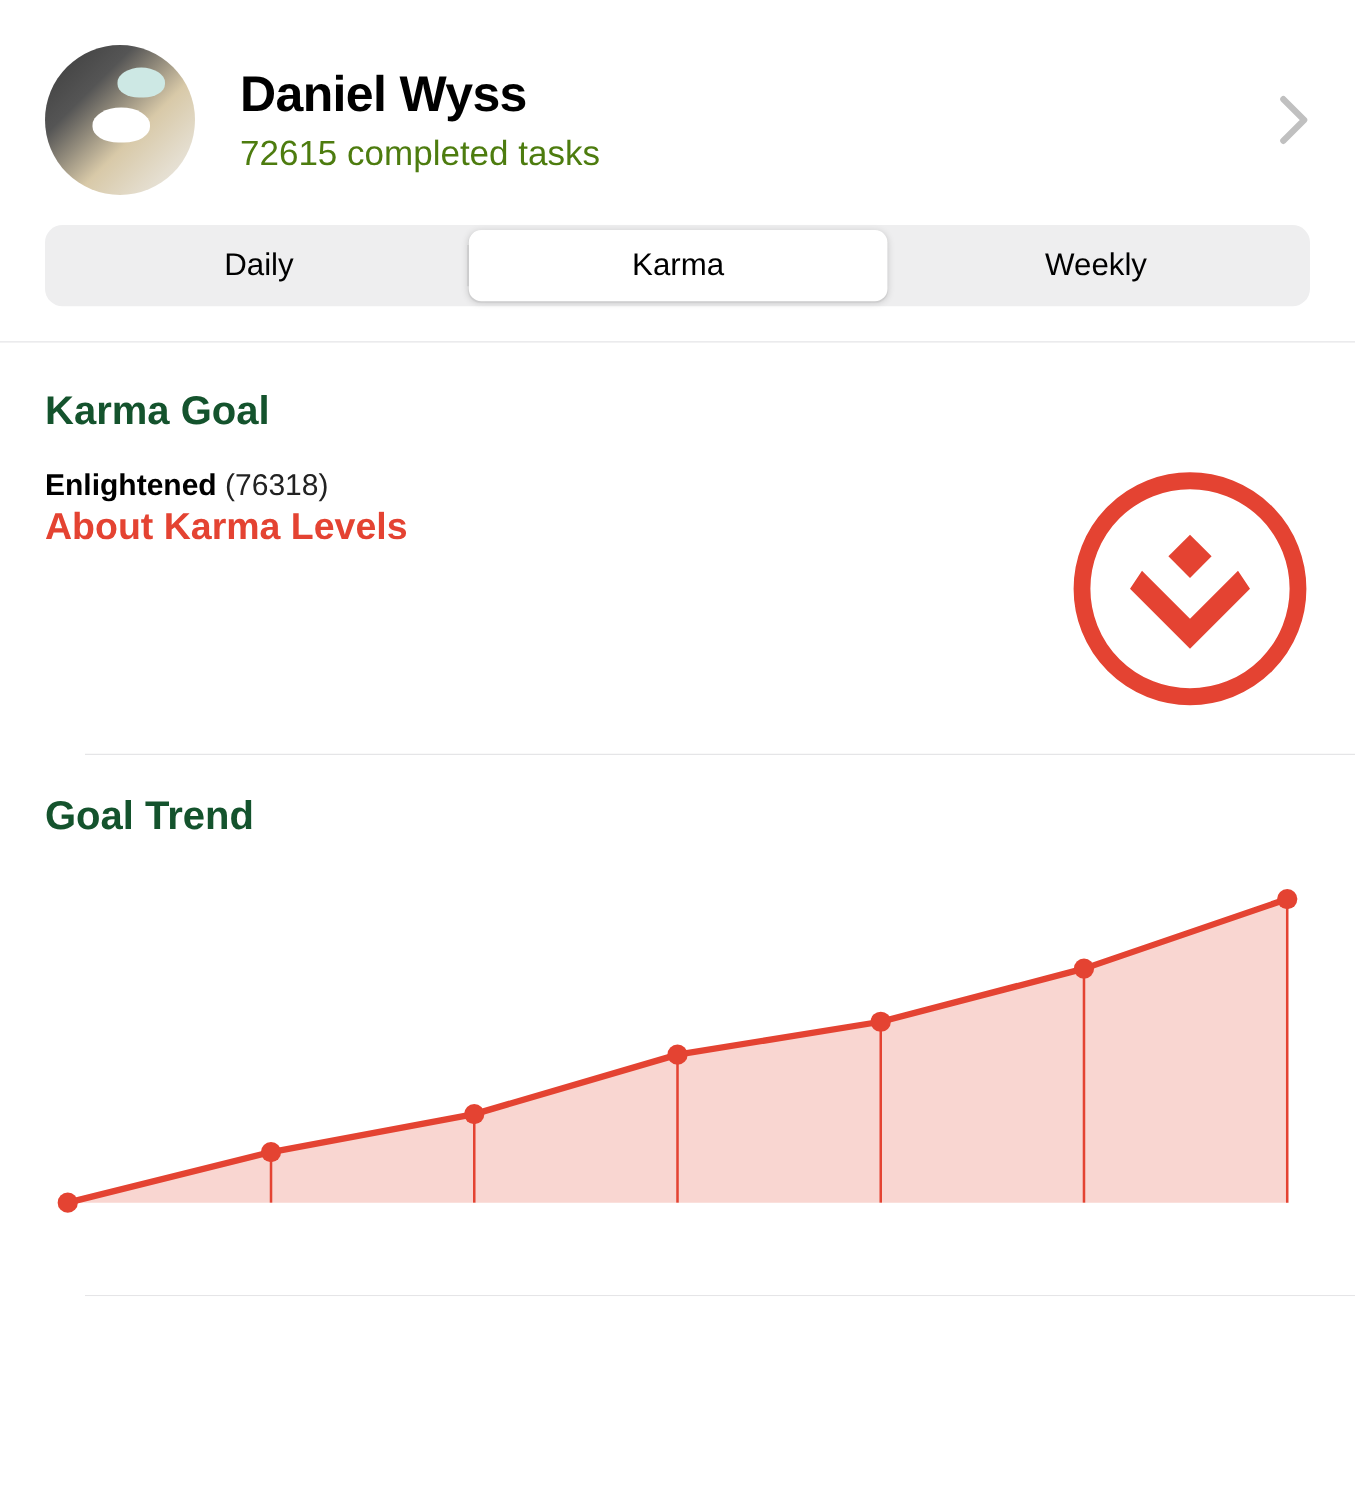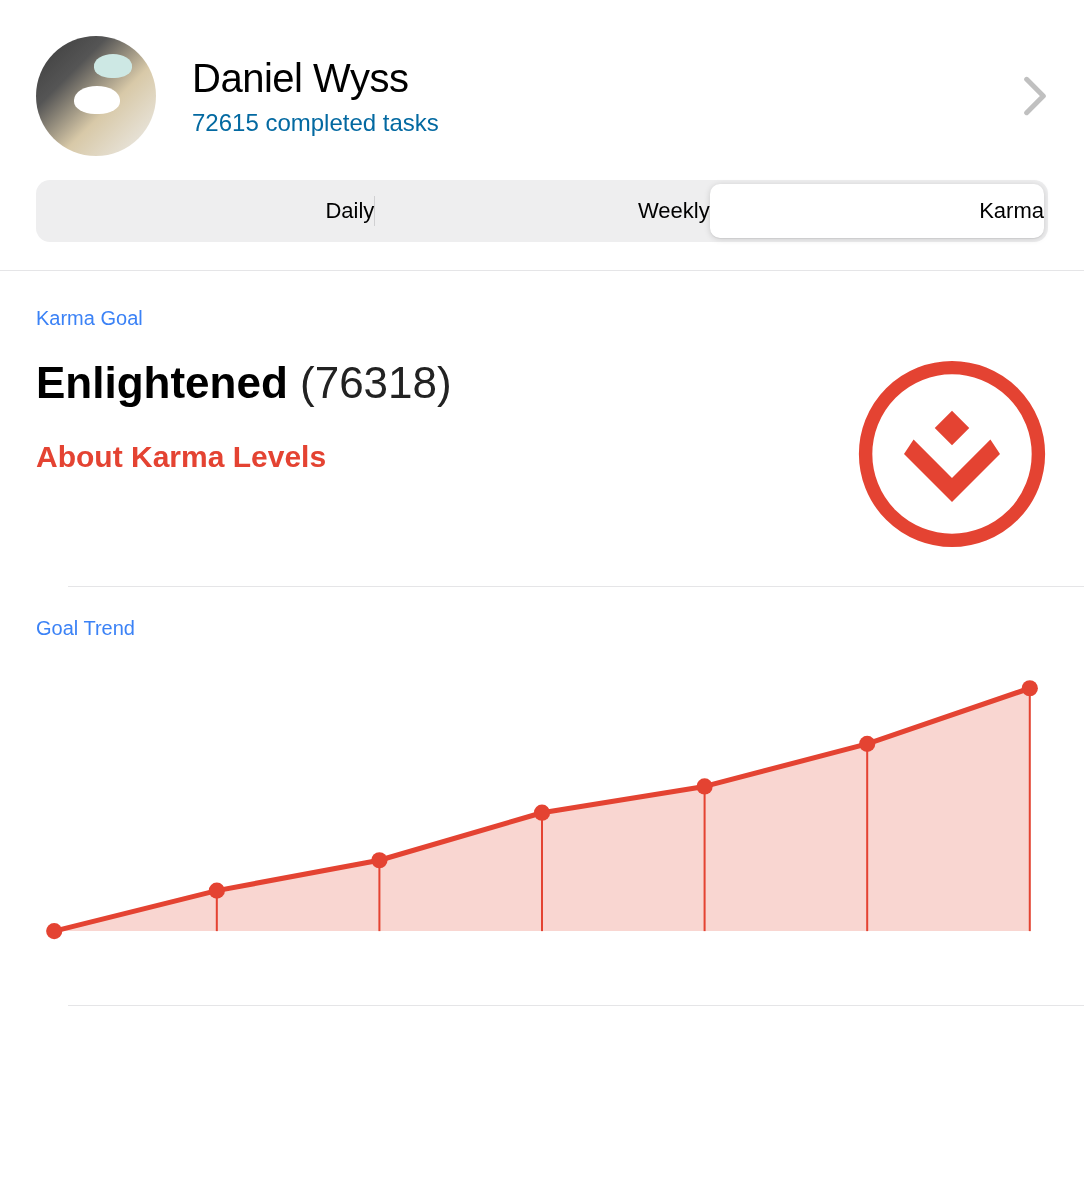--- a/index.html
+++ b/index.html
@@ -36,81 +36,81 @@
       content:"";
       position:absolute;
       left:58px; top:18px;
       width:38px; height:24px;
       background:#cde8e4;
       border-radius:50% 50% 45% 45%;
     }
     .profile-text { flex:1; }
     .profile-name {
       font-size: 40px;
-      font-weight: 400;
+      font-weight: 700;
       letter-spacing: -0.5px;
     }
     .profile-sub {
-      font-size: 24px;
-      color: #0369a1;
+      font-size: 28px;
+      color: #4d7c0f;
       margin-top: 8px;
     }
     .chevron {
       color: #c0c0c0;
       font-size: 0;
     }
     .chevron svg { width: 26px; height: 40px; }
     
     .segmented-wrap { padding: 0 36px 28px 36px; }
     .segmented {
       display: flex;
       background: #eeeeef;
       border-radius: 14px;
       padding: 4px;
       position: relative;
     }
     .seg-item {
       flex: 1;
-      text-align: right;
-      font-size: 22px;
+      text-align: center;
+      font-size: 25px;
       padding: 14px 0;
       border-radius: 10px;
       color: #000;
       position: relative;
     }
     .seg-item.active {
       background: #fff;
       box-shadow: 0 1px 6px rgba(0,0,0,0.15), 0 1px 1px rgba(0,0,0,0.06);
       font-weight: 500;
     }
     .seg-divider {
       width: 1px;
       background: #d0d0d2;
       margin: 12px 0;
     }
     
     .full-divider { height:1px; background:#e5e5e7; }
     
     .section { padding: 36px 36px 0 36px; }
     .section-title {
-      font-size: 20px;
-      font-weight: 400;
-      color: #3b82f6;
+      font-size: 32px;
+      font-weight: 700;
+      color: #14532d;
       margin-bottom: 28px;
     }
     
     .goal-row {
       display:flex;
       align-items: flex-start;
       gap: 30px;
     }
     .goal-text { flex:1; }
     .goal-heading {
-      font-size: 44px;
-      margin-bottom: 32px;
+      font-size: 24px;
+      margin-bottom: 2px;
     }
     .goal-heading b { font-weight: 700; }
     .goal-heading .points { font-weight: 400; color:#222; }
     .goal-desc {
       font-size: 30px;
       line-height: 1.4;
       color: #222;
       margin-bottom: 32px;
       max-width: 620px;
     }
@@ -163,22 +163,22 @@
     <svg viewBox="0 0 14 24" fill="none" stroke="#c0c0c0" stroke-width="3" stroke-linecap="round" stroke-linejoin="round">
         <polyline points="2,2 12,12 2,22"></polyline>
       </svg>
   </div>
 </div>
 
 <div class="segmented-wrap">
   <div class="segmented">
     <div class="seg-item">Daily</div>
     <div class="seg-divider"></div>
+    <div class="seg-item active">Karma</div>
     <div class="seg-item">Weekly</div>
-    <div class="seg-item active">Karma</div>
   </div>
 </div>
 
 <div class="full-divider"></div>
 
 <div class="section">
   <div class="section-title">Karma Goal</div>
   <div class="goal-row">
     <div class="goal-text">
       <div class="goal-heading">

